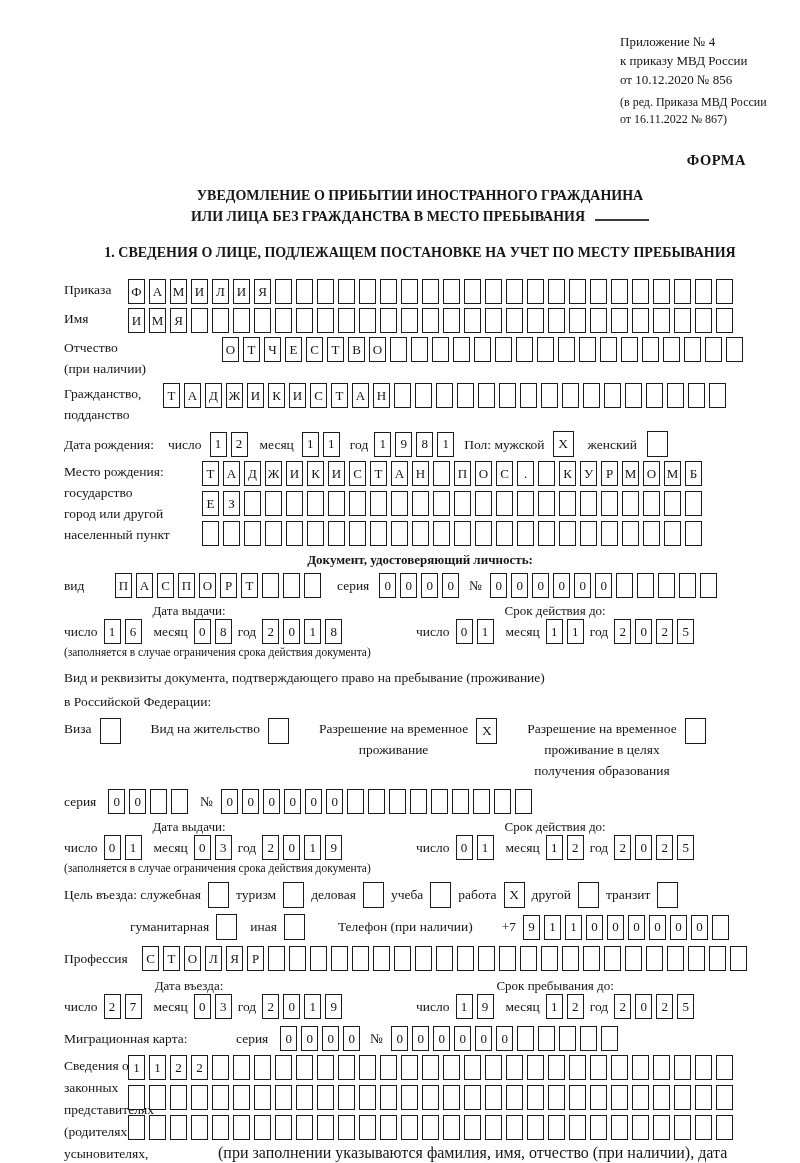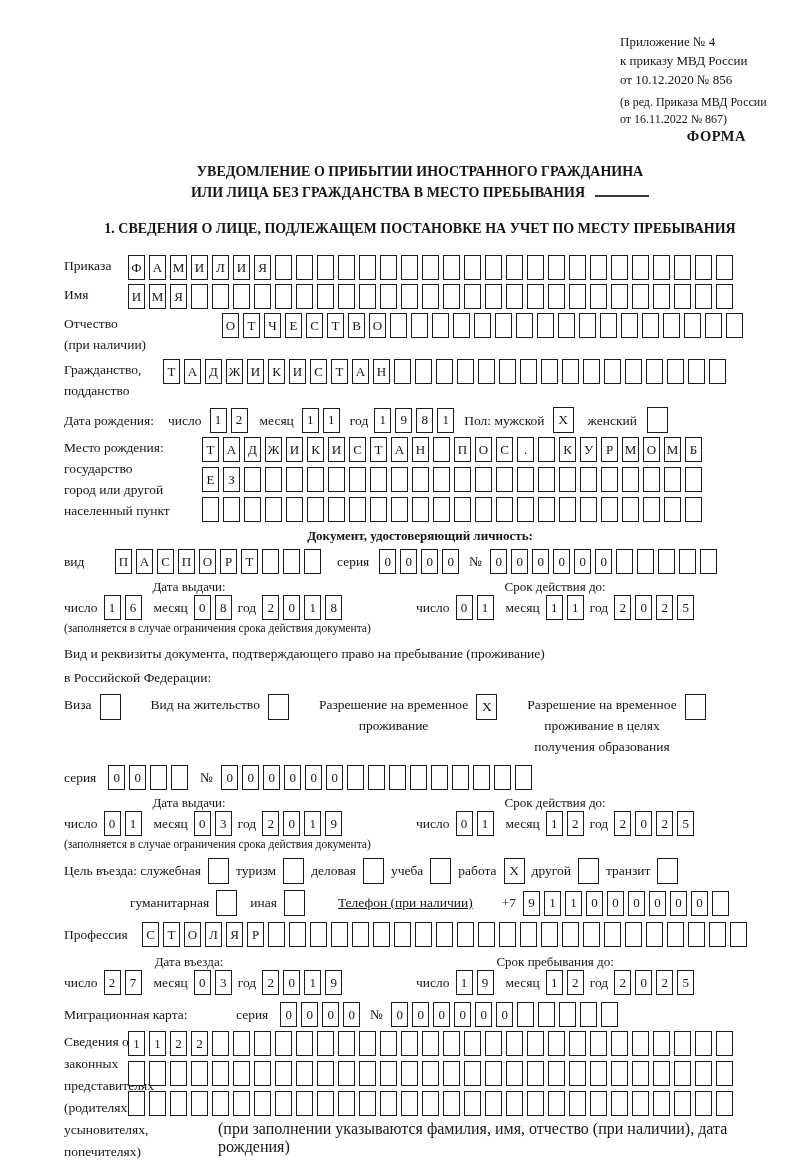--- a/index.html
+++ b/index.html
@@ -1,21 +1,21 @@
 <!DOCTYPE html>
 <html><head>
 <meta charset="utf-8">
 <style>
   html,body{margin:0;padding:0;background:#fff;}
   body{width:800px;height:1163px;font-family:"Liberation Serif","DejaVu Serif",serif;color:#151515;}
   .page{position:relative;width:800px;height:1163px;box-sizing:border-box;padding:32px 24px 0 64px;overflow:hidden;}
 
   .hdr{margin-left:556px;width:190px;font-size:13px;line-height:19px;}
   .hdr .sub{font-size:12px;line-height:17px;margin-top:5px;}
-  .forma{margin-top:0;text-align:right;padding-right:30px;font-weight:bold;font-size:14.5px;letter-spacing:.5px;}
+  .forma{margin-top:24px;text-align:right;padding-right:30px;font-weight:bold;font-size:14.5px;letter-spacing:.5px;}
 
   .title{margin-top:16px;text-align:center;font-weight:bold;font-size:14px;line-height:21px;}
   .blank-line{display:inline-block;width:54px;border-bottom:2px solid #3a3a3a;height:12px;margin-left:10px;}
   .sect{margin-top:18px;text-align:center;font-weight:bold;font-size:14px;}
 
   .row{display:flex;align-items:flex-start;margin-bottom:4px;}
   .lbl{font-size:13.5px;line-height:21px;white-space:nowrap;}
   .lbl2{font-size:13.5px;line-height:21px;}
   .boxrow{display:inline-flex;gap:4px;flex-wrap:nowrap;}
   .cell{width:15px;height:23px;border:1.6px solid #1c1c1c;display:inline-flex;align-items:center;justify-content:center;font-size:13px;background:#fff;flex:0 0 auto;}
@@ -527,21 +527,21 @@
     <span class="checkbox"></span>
     <span>транзит</span>
     <span class="checkbox"></span>
   </div>
 
   <div class="purpose-line indent">
     <span>гуманитарная</span>
     <span class="checkbox"></span>
     <span style="margin-left:6px;">иная</span>
     <span class="checkbox"></span>
-    <span style="margin-left:26px;text-decoration:underline;">Телефон (при наличии)</span>
+    <span style="margin-left:26px;">Телефон (при наличии)</span>
     <span style="margin-left:22px;">+7</span>
     <span class="boxrow">
         <span class="cell">9</span>
         <span class="cell">1</span>
         <span class="cell">1</span>
         <span class="cell">0</span>
         <span class="cell">0</span>
         <span class="cell">0</span>
         <span class="cell">0</span>
         <span class="cell">0</span>

